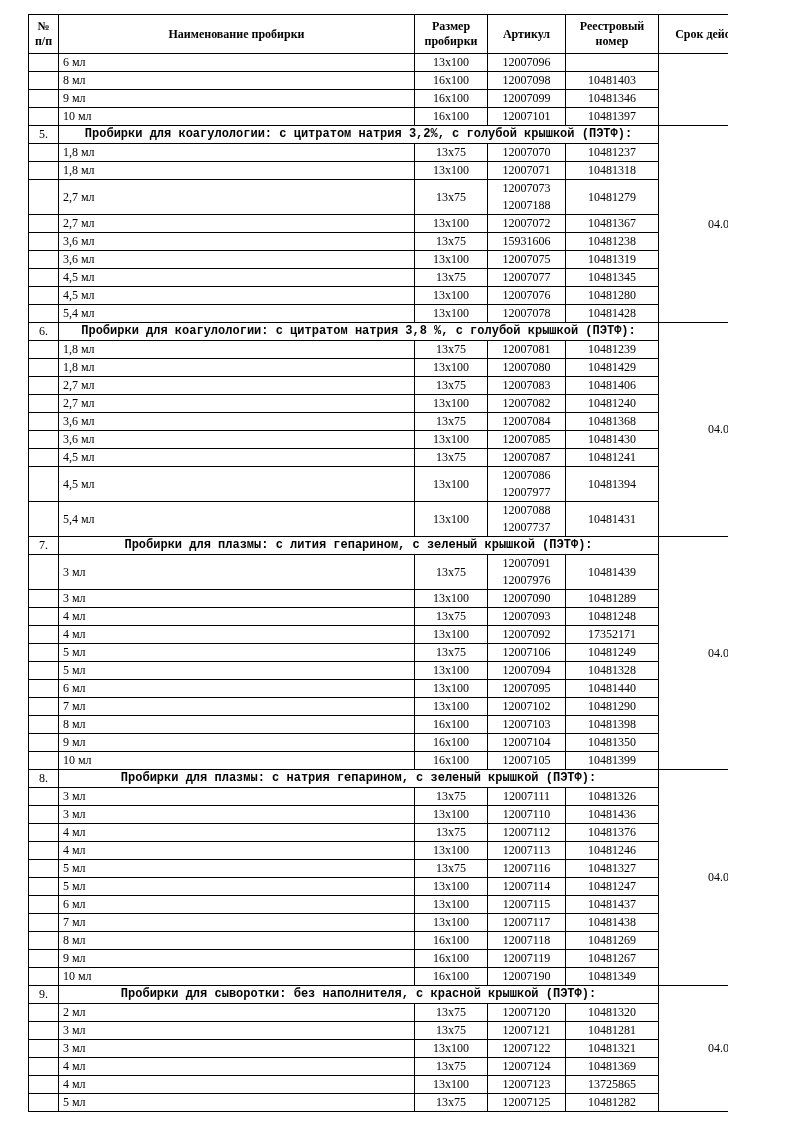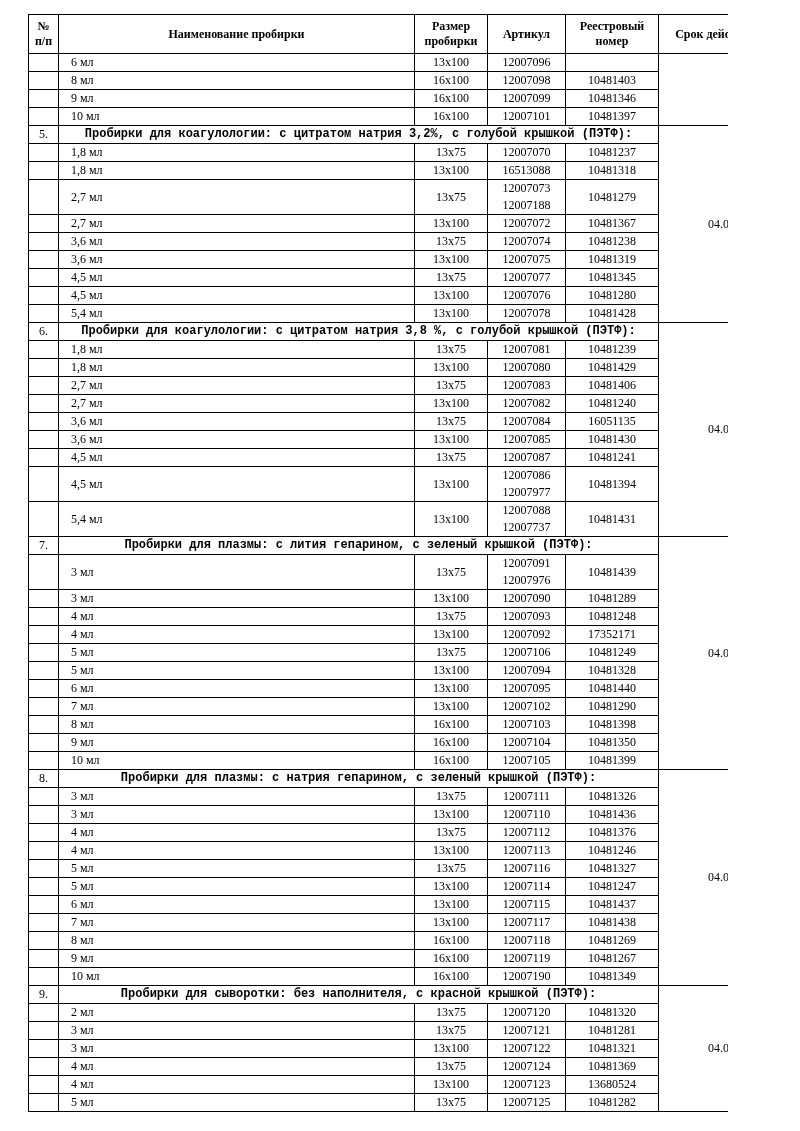--- a/index.html
+++ b/index.html
@@ -39,21 +39,21 @@
     text-align: center;
     height: 36px;
     line-height: 15px;
     padding: 1px 2px;
   }
   .doc-table td.num {
     text-align: center;
   }
   .doc-table td.name {
     text-align: left;
-    padding-left: 12px;
+    padding-left: 4px;
   }
   .doc-table td.center {
     text-align: center;
   }
   .doc-table td.section-title {
     font-weight: bold;
     text-align: center;
     font-family: Liberation Mono, monospace;
   }
   .doc-table td.validity {
@@ -135,21 +135,21 @@
           <td class="center">
             <div>12007070</div>
           </td>
           <td class="center">10481237</td>
         </tr>
         <tr>
           <td class="num"></td>
           <td class="name">1,8 мл</td>
           <td class="center">13x100</td>
           <td class="center">
-            <div>16513088</div>
+            <div>12007071</div>
           </td>
           <td class="center">10481318</td>
         </tr>
         <tr>
           <td class="num"></td>
           <td class="name">2,7 мл</td>
           <td class="center">13x75</td>
           <td class="center">
             <div>12007073</div>
             <div>12007188</div>
@@ -163,21 +163,21 @@
           <td class="center">
             <div>12007072</div>
           </td>
           <td class="center">10481367</td>
         </tr>
         <tr>
           <td class="num"></td>
           <td class="name">3,6 мл</td>
           <td class="center">13x75</td>
           <td class="center">
-            <div>12007074</div>
+            <div>15931606</div>
           </td>
           <td class="center">10481238</td>
         </tr>
         <tr>
           <td class="num"></td>
           <td class="name">3,6 мл</td>
           <td class="center">13x100</td>
           <td class="center">
             <div>12007075</div>
           </td>
@@ -251,21 +251,21 @@
           </td>
           <td class="center">10481240</td>
         </tr>
         <tr>
           <td class="num"></td>
           <td class="name">3,6 мл</td>
           <td class="center">13x75</td>
           <td class="center">
             <div>12007084</div>
           </td>
-          <td class="center">16051135</td>
+          <td class="center">10481368</td>
         </tr>
         <tr>
           <td class="num"></td>
           <td class="name">3,6 мл</td>
           <td class="center">13x100</td>
           <td class="center">
             <div>12007085</div>
           </td>
           <td class="center">10481430</td>
         </tr>
@@ -548,21 +548,21 @@
           </td>
           <td class="center">10481369</td>
         </tr>
         <tr>
           <td class="num"></td>
           <td class="name">4 мл</td>
           <td class="center">13x100</td>
           <td class="center">
             <div>12007123</div>
           </td>
-          <td class="center">13680524</td>
+          <td class="center">13725865</td>
         </tr>
         <tr>
           <td class="num"></td>
           <td class="name">5 мл</td>
           <td class="center">13x75</td>
           <td class="center">
             <div>12007125</div>
           </td>
           <td class="center">10481282</td>
         </tr>

